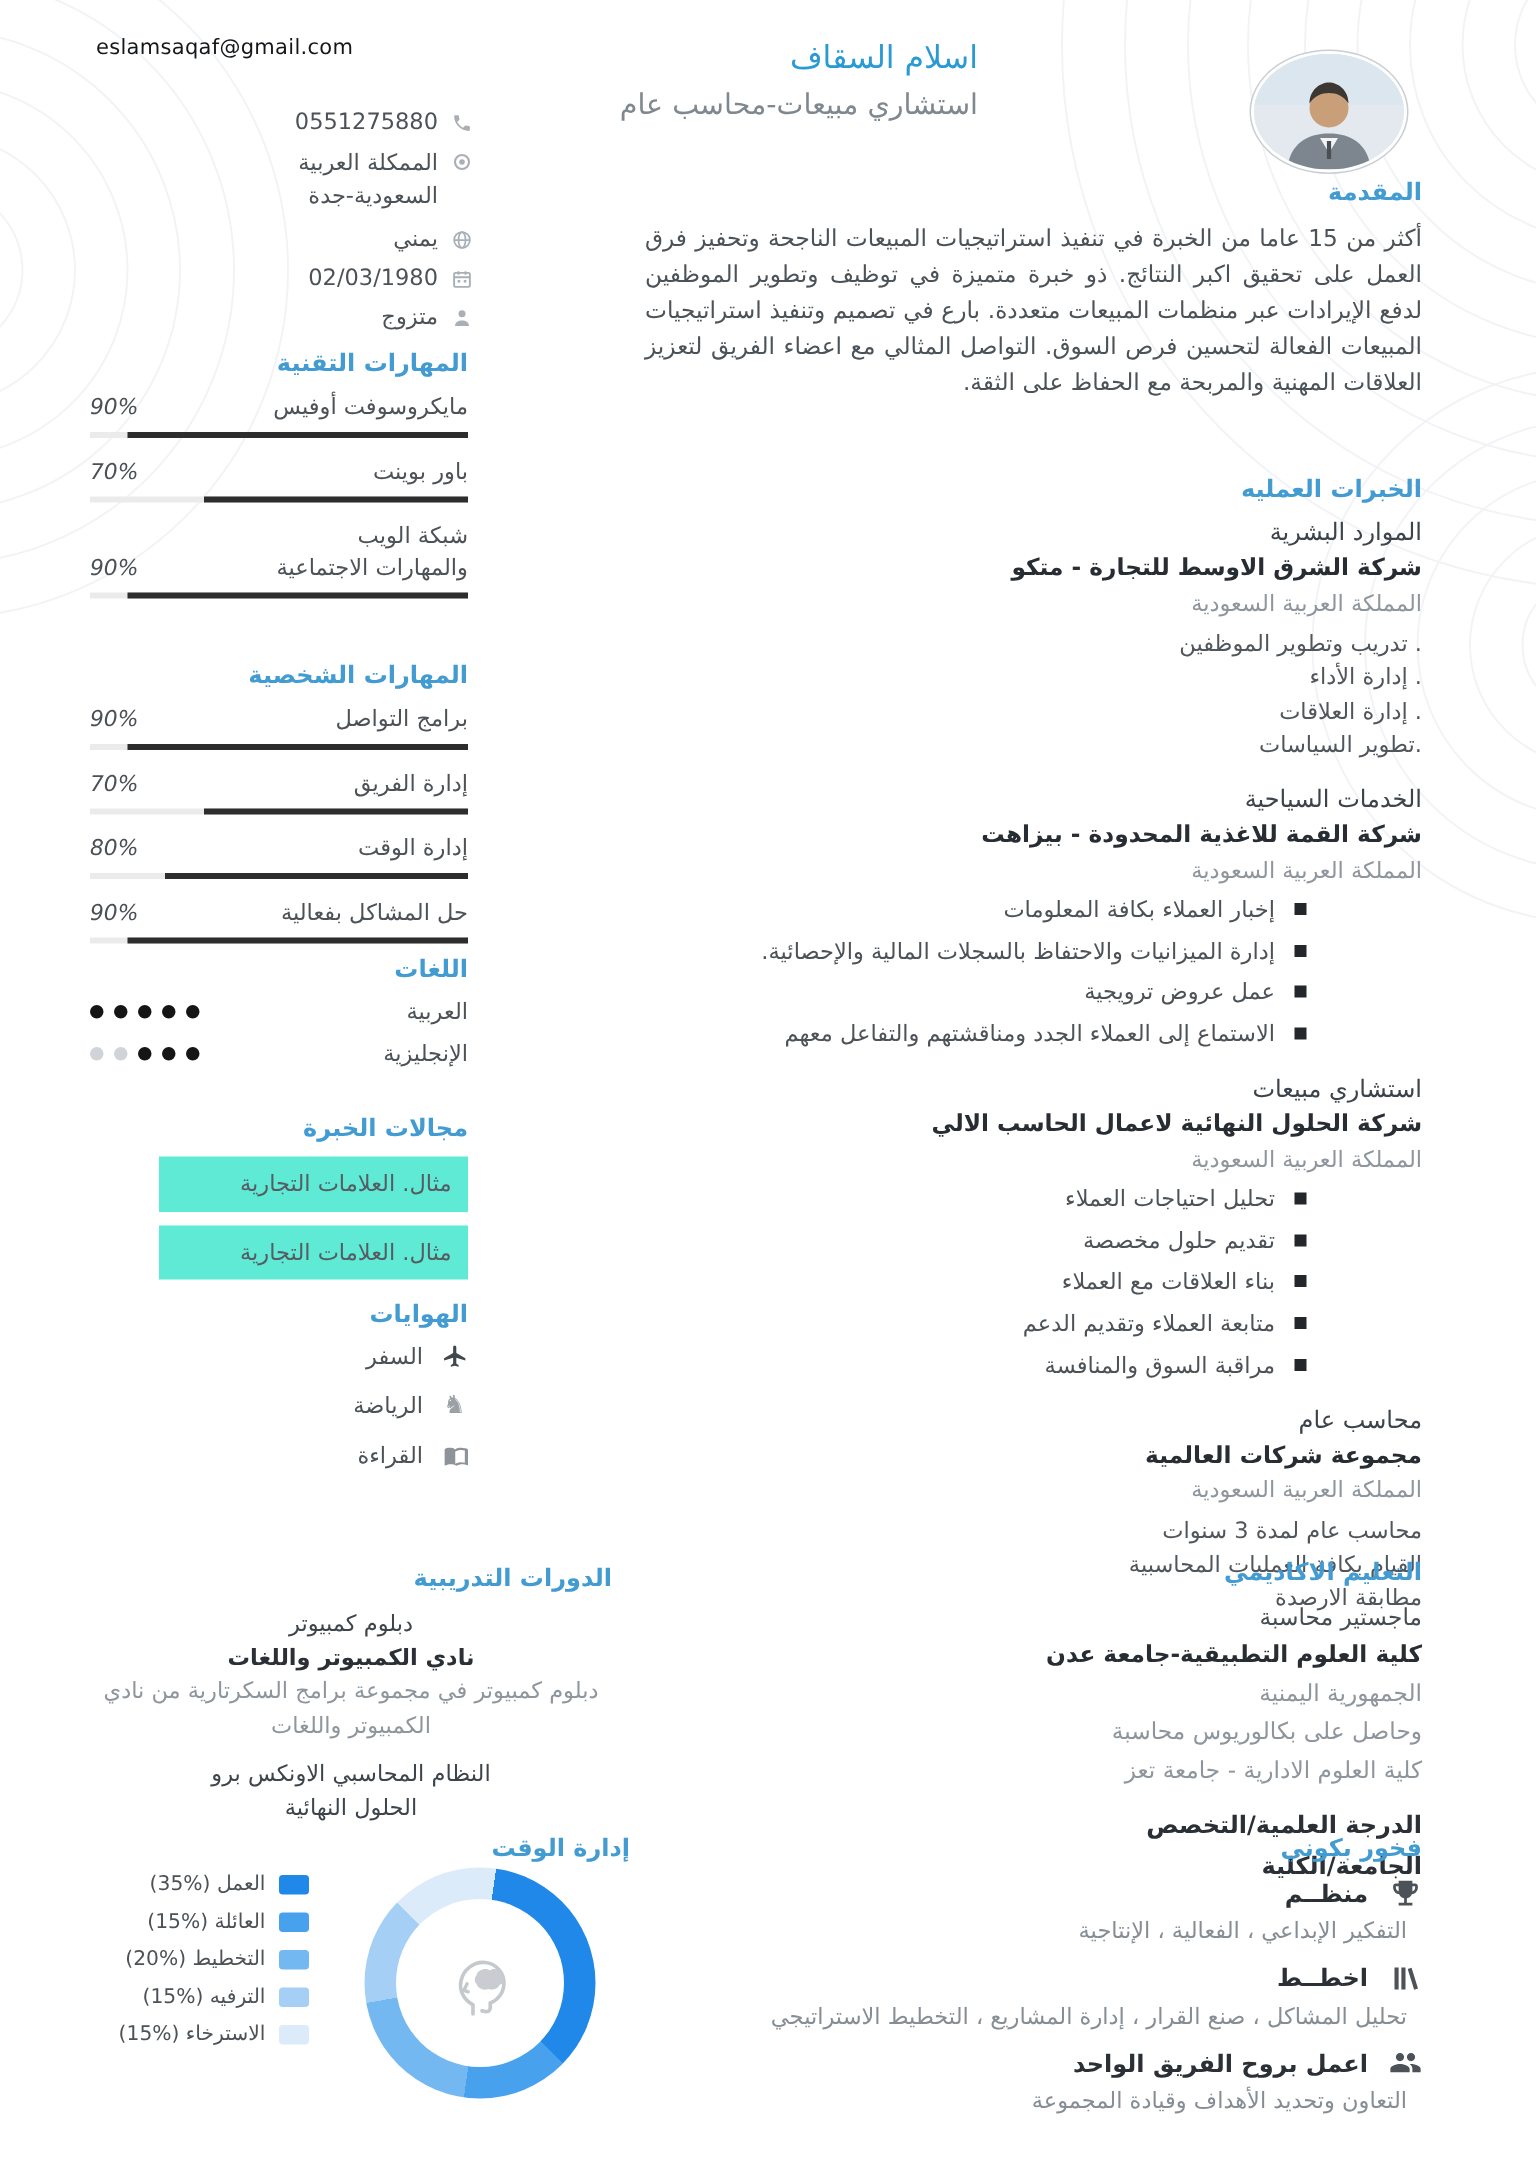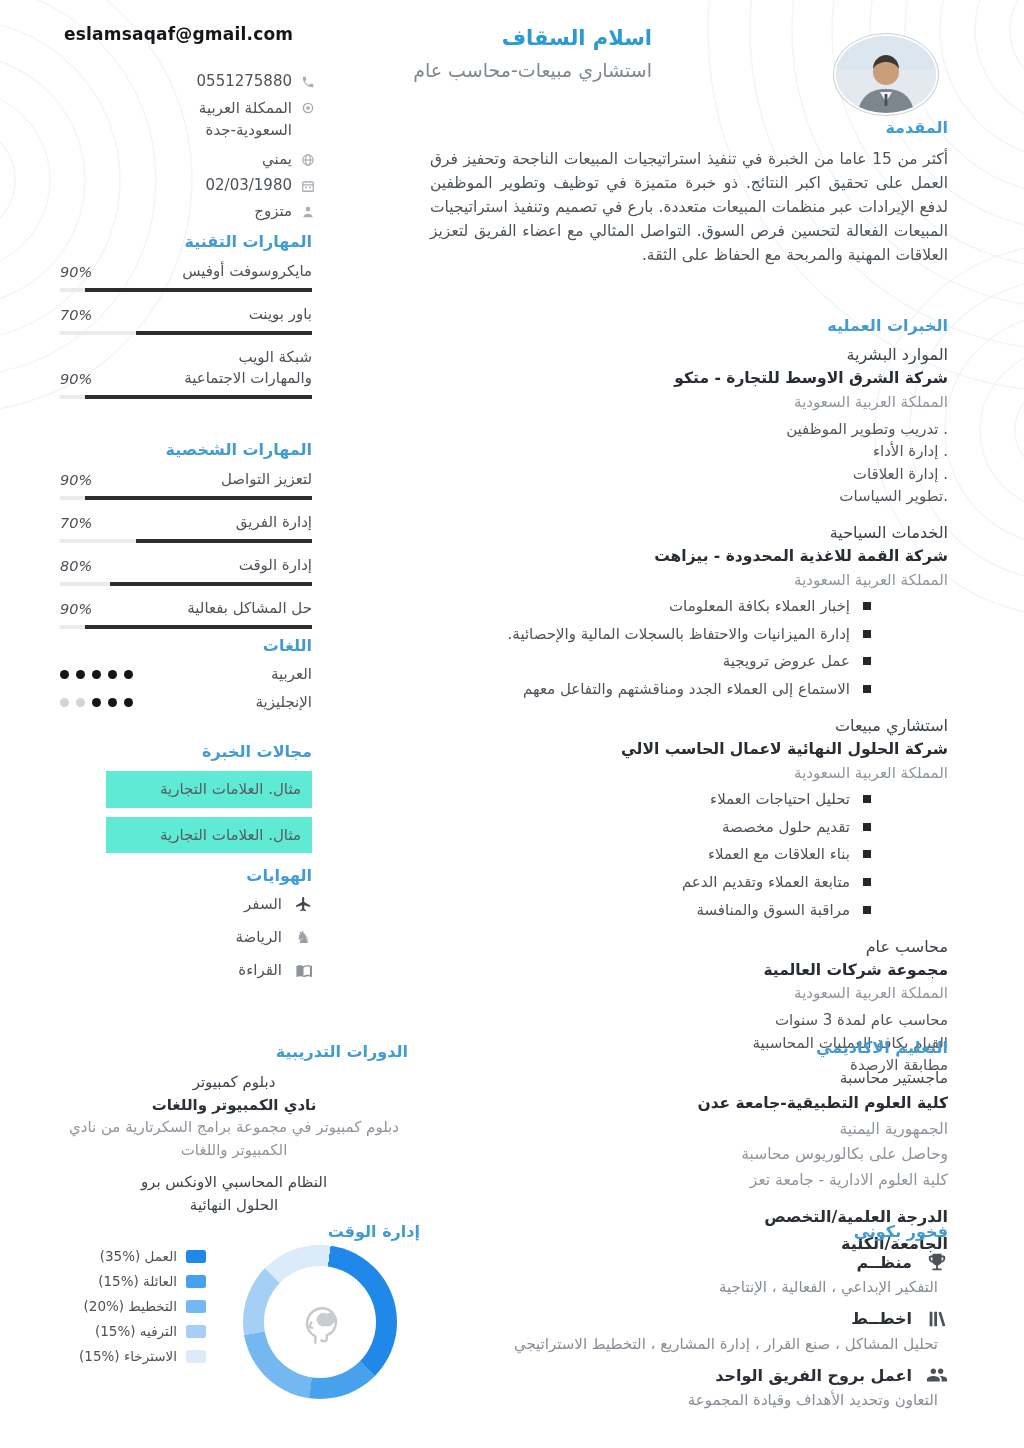--- a/index.html
+++ b/index.html
@@ -2,21 +2,21 @@
 <html lang="ar" dir="rtl"><head>
 <meta charset="utf-8">
 <style>
   html,body{margin:0;padding:0;background:#fff;}
   .page{position:relative;width:1024px;height:1448px;background:#ffffff;overflow:hidden;
         direction:rtl;font-family:"DejaVu Sans","Liberation Sans",sans-serif;color:#4a5056;}
   .bg{position:absolute;inset:0;z-index:0;}
   .layer{position:absolute;z-index:1;}
 
   
-  .email{left:64px;top:24px;direction:ltr;font-weight:bold;font-size:17px;color:#14171a;letter-spacing:.2px;text-align:right;}
+  .email{left:64px;top:24px;direction:ltr;font-weight:normal;font-size:14px;color:#14171a;letter-spacing:.2px;text-align:right;}
   .contact{left:63px;top:72px;width:252px;font-size:15px;color:#4c5257;}
   .c-row{display:flex;justify-content:flex-start;align-items:flex-start;gap:9px;margin-bottom:8px;}
   .cicon{flex:0 0 auto;width:14px;height:14px;color:#a9afb5;margin-top:3px;}
   .cicon svg{width:14px;height:14px;display:block;}
   .c-loc{width:142px;text-align:right;line-height:1.45;}
 
   .lsec{left:60px;width:252px;}
   .sec-h{color:#429bd1;font-weight:bold;font-size:16px;text-align:right;margin:0 0 10px 0;}
 
   .skill{margin-bottom:12px;}
@@ -51,21 +51,21 @@
   .time-h{left:60px;top:1222px;width:360px;}
   .legend{left:56px;top:1248px;width:150px;}
   .legend-row{display:flex;justify-content:flex-start;align-items:center;gap:9px;margin-bottom:9px;
               font-size:13.5px;color:#4c5257;}
   .legend-swatch{flex:0 0 auto;width:20px;height:13px;border-radius:2.5px;background:#ccc;}
   .donut{left:243px;top:1245px;width:154px;height:154px;border-radius:50%;background:#cfe3f7;}
   .hole{position:absolute;inset:21px;background:#fff;border-radius:50%;display:flex;align-items:center;justify-content:center;}
 
   
   .name-block{right:372px;top:26px;text-align:right;}
-  .name{font-size:21px;font-weight:bold;color:#2a9ad5;margin:0 0 9px 0;}
+  .name{font-size:21px;font-weight:normal;color:#2a9ad5;margin:0 0 9px 0;}
   .job-title{font-size:19px;color:#7f878f;letter-spacing:.4px;}
   .photo{left:836px;top:36px;width:100px;height:77px;border-radius:50%;overflow:hidden;
          box-shadow:0 0 0 2px #fff,0 0 0 3px #c9ced3;background:#e7ebef;}
   .photo svg{display:block;}
 
   .rsec{left:430px;width:518px;text-align:right;}
   .intro-p{margin:8px 0 0 0;font-size:15.5px;line-height:1.55;color:#4b5258;text-align:justify;}
 
   .job{margin-bottom:15px;}
   .job-t{font-size:16px;color:#3c434a;margin-bottom:4px;}
@@ -237,21 +237,21 @@
       <div class="bar">
           <div class="bar-fill" style="width: 90%;"></div>
         </div>
     </div>
   </div>
 
   <div class="layer lsec" style="top:440px">
     <div class="sec-h">المهارات الشخصية</div>
     <div class="skill">
       <div class="skill-head">
-          <span class="skill-name">لتعزيز التواصل</span>
+          <span class="skill-name">برامج التواصل</span>
           <span class="skill-pct">90%</span>
         </div>
       <div class="bar">
           <div class="bar-fill" style="width: 90%;"></div>
         </div>
     </div>
     <div class="skill">
       <div class="skill-head">
           <span class="skill-name">إدارة الفريق</span>
           <span class="skill-pct">70%</span>

